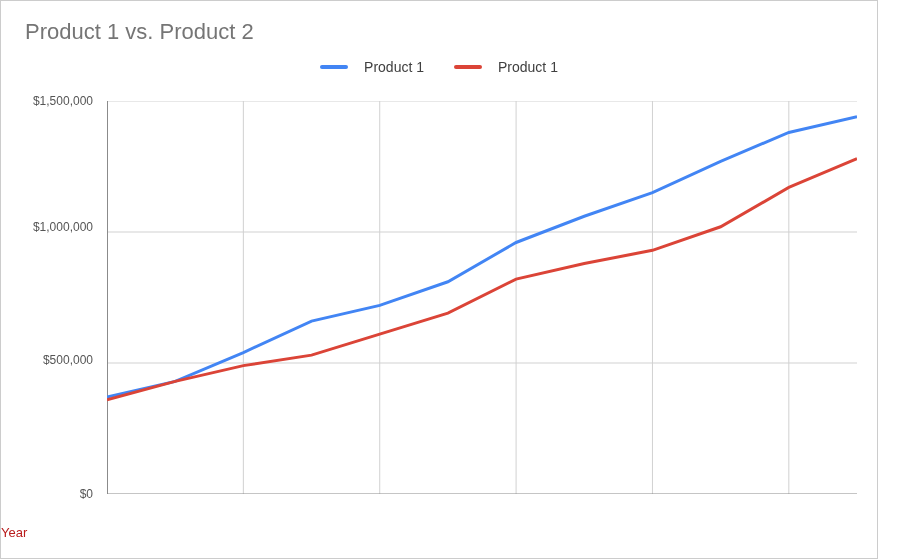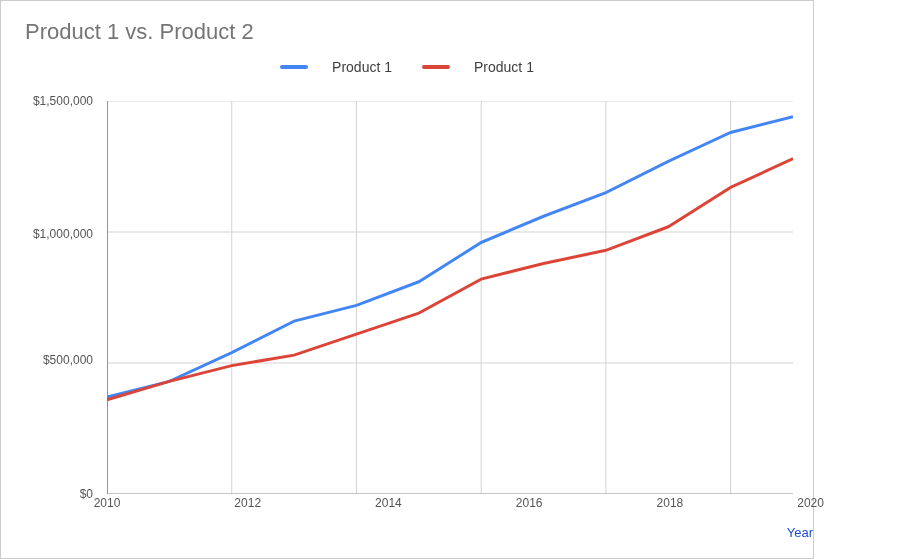--- a/index.html
+++ b/index.html
@@ -2,21 +2,21 @@
 <html><head>
 <meta charset="utf-8">
 <style>
   * { box-sizing: border-box; }
   body {
     margin: 0;
     font-family: Arial, Helvetica, sans-serif;
     background: #fff;
   }
   .chart-container {
-    width: 814px;
+    width: 878px;
     height: 559px;
     border: 1px solid #ccc;
     position: relative;
     padding: 0;
   }
   .chart-title {
     font-size: 22px;
     color: #757575;
     padding: 18px 0 0 24px;
     font-weight: 400;
@@ -25,21 +25,21 @@
     display: flex;
     justify-content: center;
     gap: 30px;
     margin-top: 14px;
     font-size: 14px;
     color: #404040;
   }
   .legend-item {
     display: flex;
     align-items: center;
-    gap: 24px;
+    gap: 16px;
   }
   .legend-swatch {
     width: 28px;
     height: 3.5px;
     border-radius: 2px;
   }
   .plot-wrap {
     position: absolute;
     left: 28px;
     right: 20px;
@@ -80,23 +80,23 @@
     left: 78px;
     right: 0;
     top: 0;
     bottom: 0;
   }
   .xlabel {
     position: absolute;
     bottom: 18px;
     left: 0;
     right: 0;
-    text-align: right;
+    text-align: left;
     font-size: 13px;
-    color: #1d4ed8;
+    color: #b91c1c;
   }
   svg { display: block; }
   .gridline { stroke: #d0d0d0; stroke-width: 1; }
   .axisline { stroke: #888; stroke-width: 1; }
   .data-line { fill: none; stroke-width: 3; }
 </style>
 </head>
 <body>
 
 <div class="chart-container">
@@ -110,44 +110,36 @@
     <div class="legend-item">
       <div class="legend-swatch" id="swatch-1" style="background: rgb(219, 68, 55);"></div>
       <span>Product 1</span>
     </div>
   </div>
 
   <div class="plot-wrap">
     <div class="y-axis-labels" id="y-labels">
         <div class="y-tick" style="top: 393px;">$0</div>
         <div class="y-tick" style="top: 259px;">$500,000</div>
-        <div class="y-tick" style="top: 133px;">$1,000,000</div>
+        <div class="y-tick" style="top: 126px;">$1,000,000</div>
         <div class="y-tick" style="top: 0px;">$1,500,000</div>
       </div>
     <div class="plot-area" id="plot-area">
       <svg id="plot-svg" width="100%" height="100%" preserveAspectRatio="none" viewBox="0 0 774 393">
           <line x1="0" y1="0" x2="0" y2="393" class="gridline"></line>
           <line x1="140.72727272727272" y1="0" x2="140.72727272727272" y2="393" class="gridline"></line>
           <line x1="281.45454545454544" y1="0" x2="281.45454545454544" y2="393" class="gridline"></line>
           <line x1="422.18181818181813" y1="0" x2="422.18181818181813" y2="393" class="gridline"></line>
           <line x1="562.9090909090909" y1="0" x2="562.9090909090909" y2="393" class="gridline"></line>
           <line x1="703.6363636363636" y1="0" x2="703.6363636363636" y2="393" class="gridline"></line>
           <line x1="0" y1="393" x2="774" y2="393" class="axisline"></line>
           <line x1="0" y1="262" x2="774" y2="262" class="gridline"></line>
           <line x1="0" y1="131" x2="774" y2="131" class="gridline"></line>
           <line x1="0" y1="0" x2="774" y2="0" class="gridline"></line>
           <line x1="0.5" y1="0" x2="0.5" y2="393" class="axisline"></line>
           <polyline points="0,296.06 70.36363636363636,280.34 140.72727272727272,251.52 211.09090909090907,220.08 281.45454545454544,204.36 351.8181818181818,180.77999999999997 422.18181818181813,141.48 492.54545454545456,115.27999999999997 562.9090909090909,91.69999999999999 633.2727272727274,60.25999999999999 703.6363636363636,31.439999999999998 774,15.720000000000027" class="data-line" stroke="#4285F4"></polyline>
           <polyline points="0,298.68 70.36363636363636,280.34 140.72727272727272,264.62 211.09090909090907,254.14 281.45454545454544,233.18 351.8181818181818,212.22 422.18181818181813,178.16000000000003 492.54545454545456,162.44 562.9090909090909,149.34 633.2727272727274,125.75999999999999 703.6363636363636,86.45999999999998 774,57.639999999999986" class="data-line" stroke="#DB4437"></polyline>
         </svg>
     </div>
-    <div class="x-axis-labels" id="x-labels">
-        <div class="x-tick" style="left: 0px;">2010</div>
-        <div class="x-tick" style="left: 140.727px;">2012</div>
-        <div class="x-tick" style="left: 281.455px;">2014</div>
-        <div class="x-tick" style="left: 422.182px;">2016</div>
-        <div class="x-tick" style="left: 562.909px;">2018</div>
-        <div class="x-tick" style="left: 703.636px;">2020</div>
-      </div>
   </div>
 
   <div class="xlabel">Year</div>
 </div>
 
 </body></html>

